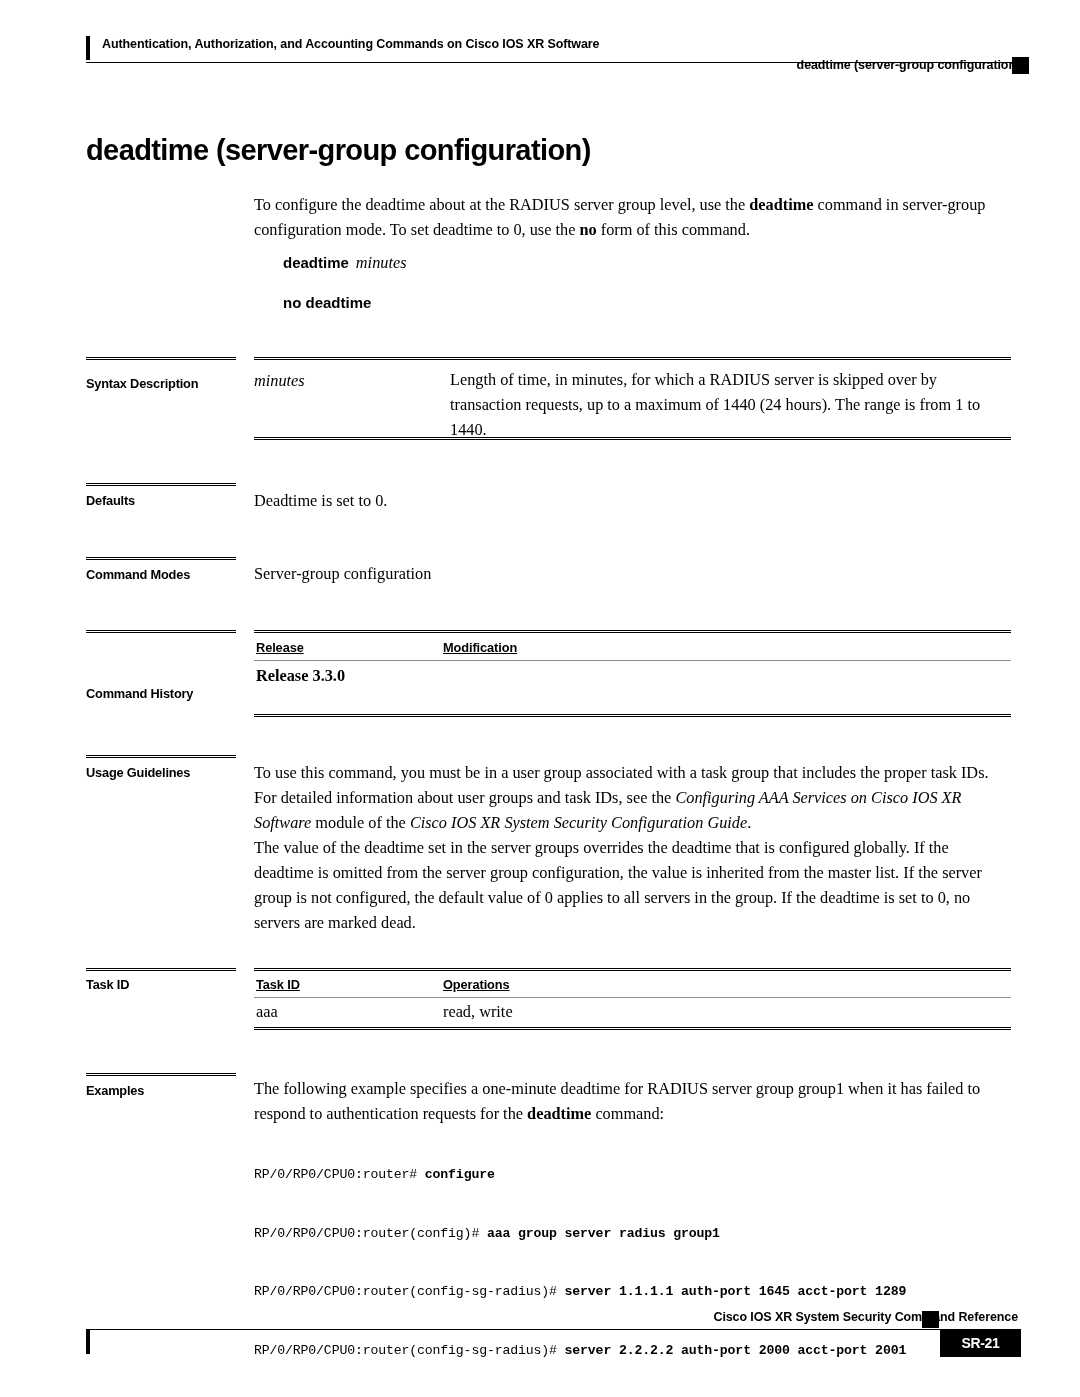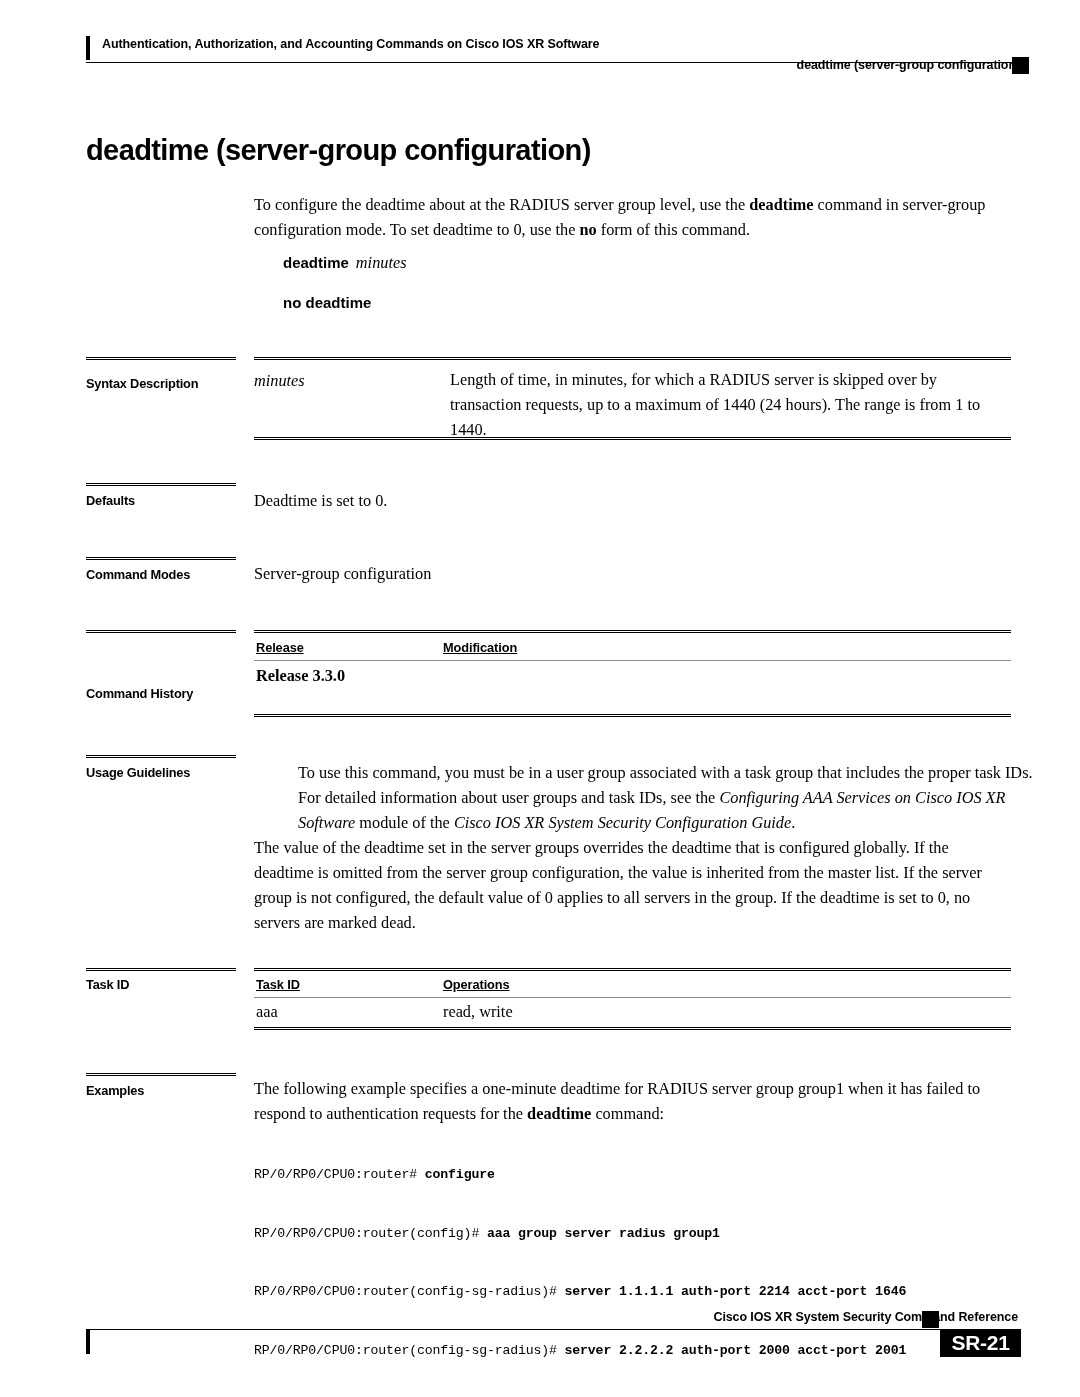--- a/index.html
+++ b/index.html
@@ -202,21 +202,21 @@
   .ftr-pagebox {
     position: absolute;
     left: 940px;
     top: 1329px;
     width: 81px;
     height: 28px;
     background: #000;
     color: #fff;
     font-family: "Liberation Sans", sans-serif;
     font-weight: bold;
-    font-size: 21px;
+    font-size: 14px;
     letter-spacing: -0.3px;
     display: flex;
     align-items: center;
     justify-content: center;
   }
 </style>
 </head>
 <body>
 
 <div class="page">
@@ -253,41 +253,41 @@
   <div class="sec-label" style="top:640px;margin-top:46px;">Command History</div>
   <div class="tbl-rule-heavy" style="top:630px;"></div>
   <div class="tbl-head" style="left:256px; top:640px;">Release</div>
   <div class="tbl-head" style="left:443px; top:640px;">Modification</div>
   <div class="tbl-rule-light" style="top:660px;"></div>
   <div class="tbl-cell" style="left:256px; top:663px; width:180px;font-weight:bold;">Release 3.3.0</div>
   <div class="tbl-rule-heavy" style="top:714px;"></div>
 
   <div class="sec-label-rule" style="top:755px;"></div>
   <div class="sec-label" style="top:765px;">Usage Guidelines</div>
-  <div class="body-col" style="top:760px;margin-left:44px;"><span>To use this command, you must be in a user group associated with a task group that includes the proper task IDs. For detailed information about user groups and task IDs, see the </span><i>Configuring AAA Services on Cisco IOS XR Software</i><span> module of the </span><i>Cisco IOS XR System Security Configuration Guide</i><span>.</span></div>
+  <div class="body-col" style="top:760px;"><span>To use this command, you must be in a user group associated with a task group that includes the proper task IDs. For detailed information about user groups and task IDs, see the </span><i>Configuring AAA Services on Cisco IOS XR Software</i><span> module of the </span><i>Cisco IOS XR System Security Configuration Guide</i><span>.</span></div>
   <div class="body-col" style="top:835px;">The value of the deadtime set in the server groups overrides the deadtime that is configured globally. If the deadtime is omitted from the server group configuration, the value is inherited from the master list. If the server group is not configured, the default value of 0 applies to all servers in the group. If the deadtime is set to 0, no servers are marked dead.</div>
 
   <div class="sec-label-rule" style="top:968px;"></div>
   <div class="sec-label" style="top:977px;">Task ID</div>
   <div class="tbl-rule-heavy" style="top:968px;"></div>
   <div class="tbl-head" style="left:256px; top:977px;">Task ID</div>
   <div class="tbl-head" style="left:443px; top:977px;">Operations</div>
   <div class="tbl-rule-light" style="top:997px;"></div>
   <div class="tbl-cell" style="left:256px; top:999px; width:180px;">aaa</div>
   <div class="tbl-cell" style="left:443px; top:999px; width:500px;">read, write</div>
   <div class="tbl-rule-heavy" style="top:1027px;"></div>
 
   <div class="sec-label-rule" style="top:1073px;"></div>
   <div class="sec-label" style="top:1083px;">Examples</div>
   <div class="body-col" style="top:1076px;"><span>The following example specifies a one-minute deadtime for RADIUS server group group1 when it has failed to respond to authentication requests for the </span><b>deadtime</b><span> command:</span></div>
 
   <div class="code-block">
     <div><span>RP/0/RP0/CPU0:router# </span><span class="b">configure</span></div>
     <div><span>RP/0/RP0/CPU0:router(config)# </span><span class="b">aaa group server radius group1</span></div>
-    <div><span>RP/0/RP0/CPU0:router(config-sg-radius)# </span><span class="b">server 1.1.1.1 auth-port 2214 acct-port 1646</span></div>
+    <div><span>RP/0/RP0/CPU0:router(config-sg-radius)# </span><span class="b">server 1.1.1.1 auth-port 1645 acct-port 1289</span></div>
     <div><span>RP/0/RP0/CPU0:router(config-sg-radius)# </span><span class="b">server 2.2.2.2 auth-port 2000 acct-port 2001</span></div>
     
   </div>
 
   <div class="ftr-text">Cisco IOS XR System Security Command Reference</div>
   <div class="ftr-square"></div>
   <div class="ftr-rule"></div>
   <div class="ftr-left-tick"></div>
   <div class="ftr-pagebox">SR-21</div>
 

